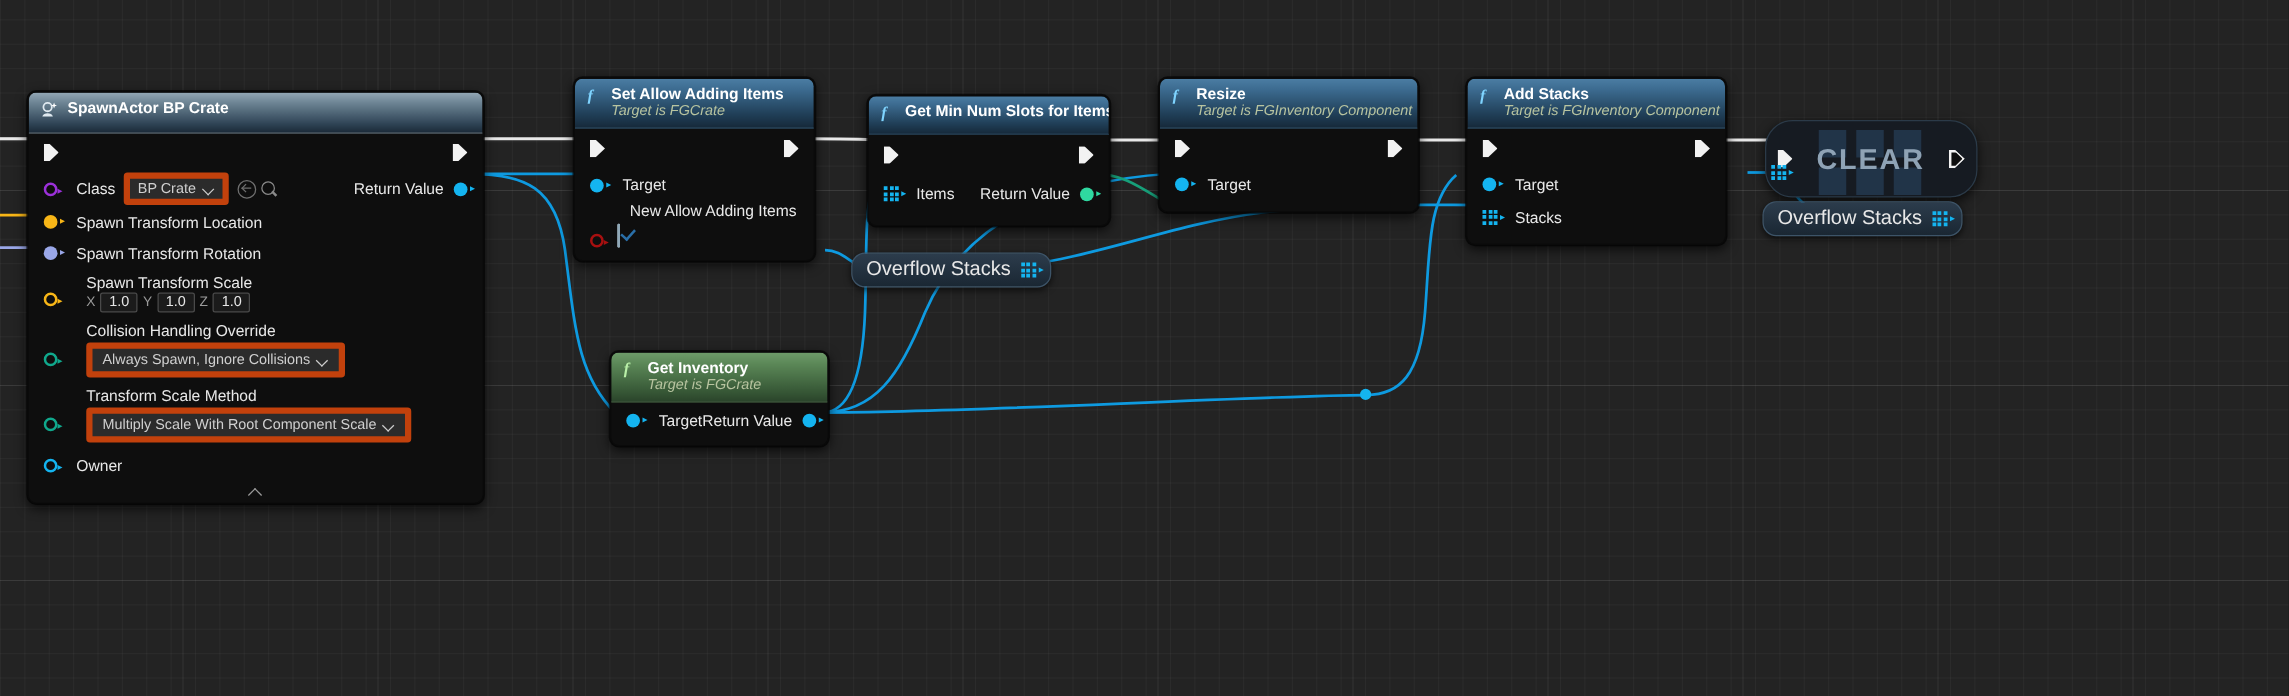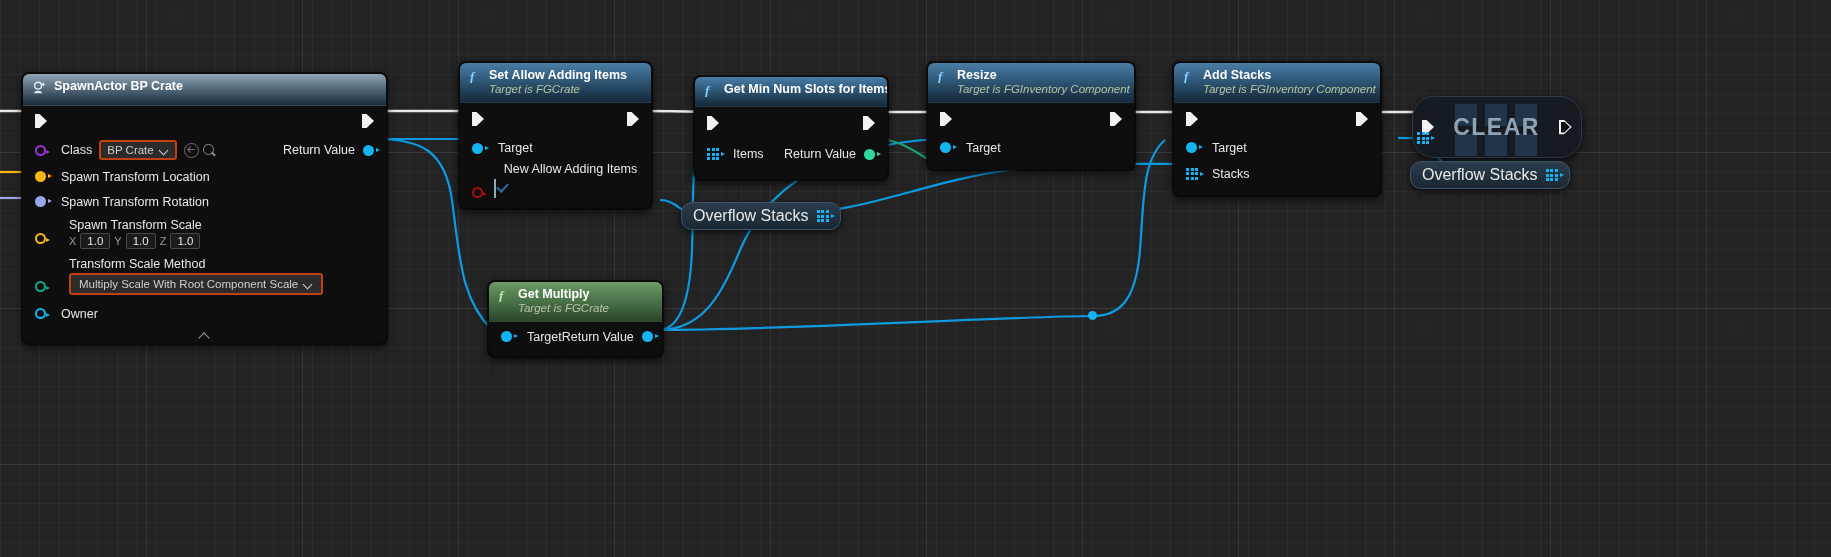--- a/index.html
+++ b/index.html
@@ -95,21 +95,21 @@
     border-bottom: 2.5px solid transparent;
   }
   .c-obj  { color: #14b4f0; }
   .c-class{ color: #9b30d9; }
   .c-vec  { color: #f8b617; }
   .c-rot  { color: #9aa7e8; }
   .c-enum { color: #10a88c; }
   .c-int  { color: #2fd8a0; }
   .c-bool { color: #a81010; }
   .combo {
-    background: #2b2b2b; border: 2px solid #c2410c; border-radius: 3px;
+    background: #2b2b2b; border: 5px solid #c2410c; border-radius: 3px;
     color: #cfcfcf; font-size: 11.5px; padding: 2px 6px;
     display: inline-flex; align-items: center; gap: 6px; white-space: nowrap;
   }
   .chev { width: 9px; height: 9px; position: relative; flex: none; }
   .chev::before {
     content: ""; position: absolute; left: 0; top: 1px; width: 6px; height: 6px;
     border-right: 1.6px solid #cfcfcf; border-bottom: 1.6px solid #cfcfcf;
     transform: rotate(45deg);
   }
   .circbtn {
@@ -287,20 +287,30 @@
         <div class="vecrow">
           <span class="axis">X</span>
           <span class="numbox">1.0</span>
           <span class="axis">Y</span>
           <span class="numbox">1.0</span>
           <span class="axis">Z</span>
           <span class="numbox">1.0</span>
         </div>
       </div>
 
+      <div style="position:relative; padding:2px 0 6px;">
+        <span class="pin hollow c-enum" style="position:absolute; left:12px; top:26px;"></span>
+        <div class="grouplabel">Collision Handling Override</div>
+        <div class="widewrap">
+          <span class="combo" style="padding:3px 8px;">
+            <span>Always Spawn, Ignore Collisions</span>
+            <span class="chev"></span>
+          </span>
+        </div>
+      </div>
 
       <div style="position:relative; padding:2px 0 6px;">
         <span class="pin hollow c-enum" style="position:absolute; left:12px; top:26px;"></span>
         <div class="grouplabel">Transform Scale Method</div>
         <div class="widewrap">
           <span class="combo" style="padding:3px 8px;text-align:center;">
             <span>Multiply Scale With Root Component Scale</span>
             <span class="chev"></span>
           </span>
         </div>
@@ -455,21 +465,21 @@
   </div>
 
   <div class="node" style="left:488px; top:281px; width:175px;">
     <div class="nhead green">
       <span class="ic">
         <svg width="13" height="14" viewBox="0 0 13 14">
           <text x="1" y="11.5" font-family="Liberation Serif, serif" font-size="13" font-style="italic" font-weight="bold" fill="#b9f0a8">f</text>
         </svg>
       </span>
       <span class="titles">
-        <span class="ntitle">Get Multiply</span>
+        <span class="ntitle">Get Inventory</span>
         <span class="nsub">Target is FGCrate</span>
       </span>
     </div>
     <div class="nbody">
       <div class="row" style="height:30px;">
         <span class="pin solid c-obj pinabs"></span>
         <span class="plabel" style="padding-left:38px;">Target</span>
         <span style="flex:1"></span>
         <span class="plabel">Return Value</span>
         <span class="pin solid c-obj" style="margin:0 12px 0 8px;"></span>

